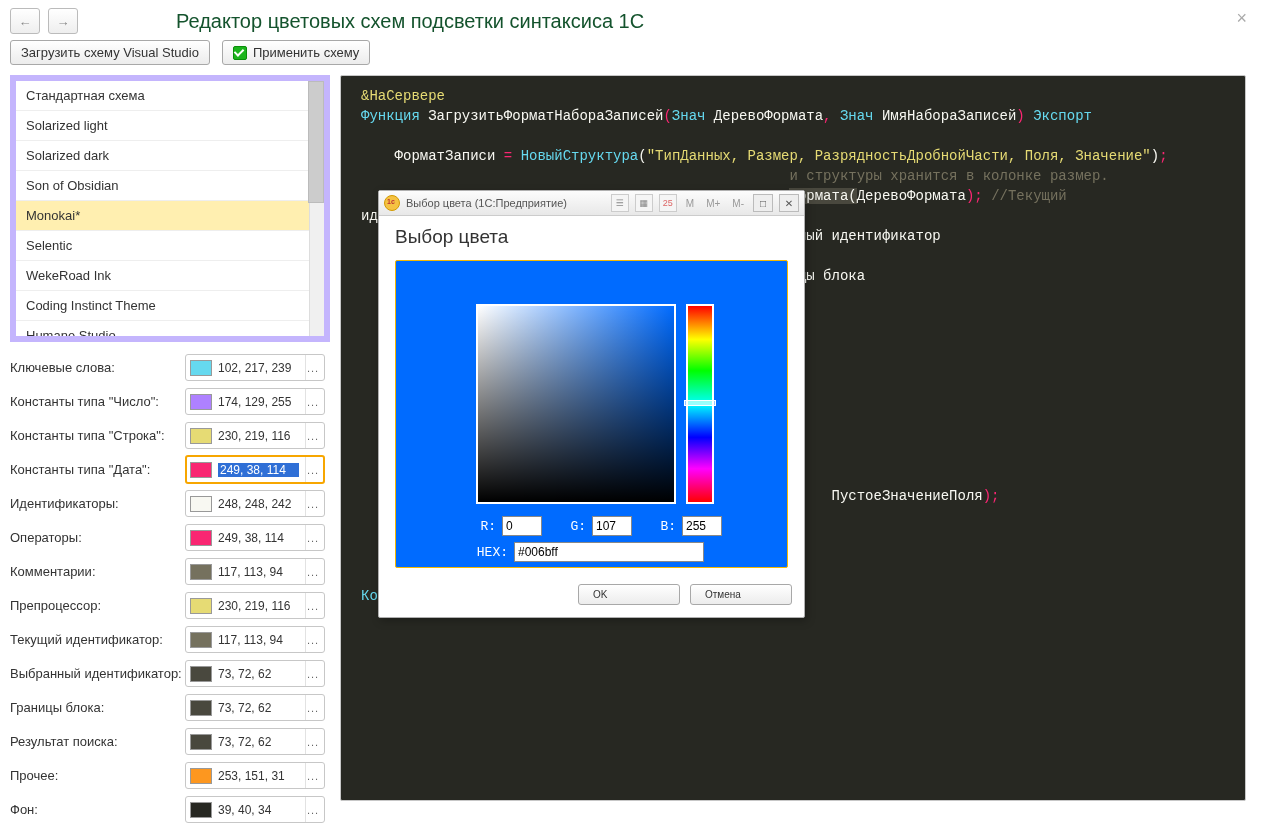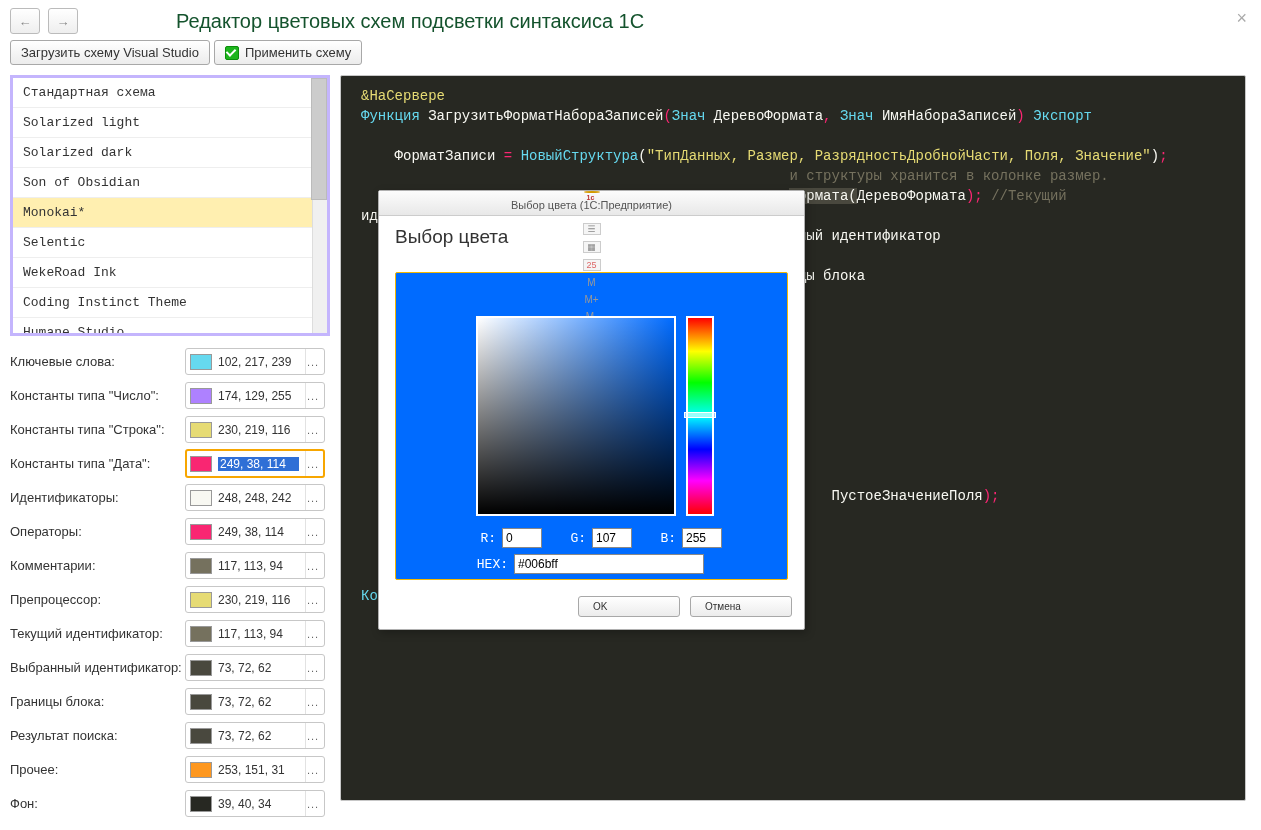--- a/index.html
+++ b/index.html
@@ -1,27 +1,27 @@
 <!DOCTYPE html>
 <html><head>
 <meta charset="utf-8">
 <style>
   html,body{margin:0;padding:0;font-family:Arial,Helvetica,sans-serif;font-size:13px;color:#333;background:#fff;}
   .app{width:1261px;height:830px;position:relative;box-sizing:border-box;padding:8px 10px;}
   .topbar{display:flex;align-items:center;gap:8px;margin-bottom:6px;}
   .nav-btn{width:28px;height:24px;border:1px solid #bbb;border-radius:3px;background:linear-gradient(#fff,#eee);display:flex;align-items:center;justify-content:center;color:#888;cursor:pointer;}
   .title{font-size:20px;color:#14532d;margin-left:90px;}
   .close-app{position:absolute;top:8px;right:14px;color:#aaa;font-size:18px;cursor:pointer;}
-  .toolbar{display:flex;gap:4px;margin:6px 0 10px 0;}
+  .toolbar{display:flex;gap:12px;margin:6px 0 10px 0;}
   .btn{border:1px solid #a8a8a8;border-radius:3px;background:linear-gradient(#fff,#ececec);padding:4px 10px;font-size:13px;cursor:pointer;display:flex;align-items:center;gap:6px;}
   .check-green{width:12px;height:12px;background:#1db51d;border:1px solid #0a8e0a;display:inline-block;border-radius:2px;position:relative;}
   .check-green:after{content:"";position:absolute;left:2px;top:0px;width:4px;height:7px;border:solid #fff;border-width:0 2px 2px 0;transform:rotate(45deg);}
   .main{display:flex;gap:10px;align-items:flex-start;}
   .left{width:320px;}
-  .scheme-list{border:3px solid #c4b5fd;height:255px;overflow-y:auto;position:relative;font-family:Liberation Mono, monospace;}
+  .scheme-list{border:6px solid #c4b5fd;height:255px;overflow-y:auto;position:relative;}
   .scheme-item{padding:7px 10px;border-bottom:1px solid #eee;cursor:pointer;font-size:13px;}
   .scheme-item.selected{background:#ffefb0;}
   .scrollbar-fake{position:absolute;top:0;right:0;width:14px;height:100%;background:#f0f0f0;border-left:1px solid #ddd;}
   .scrollbar-thumb{position:absolute;top:0;right:0;width:14px;height:120px;background:#ccc;border:1px solid #bbb;}
   .color-rows{margin-top:12px;}
   .color-row{display:flex;align-items:center;margin-bottom:7px;height:27px;}
   .color-label{width:175px;font-size:13px;}
   .color-box{width:130px;height:25px;border:1px solid #c7c7c7;border-radius:3px;display:flex;align-items:center;padding:0 4px;gap:6px;background:#fff;}
   .color-box.sel{border:2px solid #f7a600;border-radius:3px;padding:0 3px;height:25px;}
   .swatch{width:20px;height:14px;border:1px solid #999;flex-shrink:0;}
@@ -31,29 +31,29 @@
   .right{flex:1;}
   .code-pane{width:906px;height:726px;background:#272822;border:1px solid #c7c7c7;border-radius:2px;position:relative;padding:10px 20px;box-sizing:border-box;font-family:"Courier New",monospace;font-size:14px;color:#f8f8f2;line-height:20px;white-space:pre;}
   .kw{color:#66d9ef;}
   .dir{color:#e6db74;}
   .op{color:#f92672;}
   .str{color:#e6db74;}
   .cmt{color:#75715e;}
   .ident{color:#f8f8f2;}
   .highlight{background:#49483e;}
   .dialog{position:absolute;left:378px;top:190px;width:425px;border:1px solid #b0b0b0;background:#fff;box-shadow:2px 3px 8px rgba(0,0,0,0.25);border-radius:2px;}
-  .dlg-title{height:24px;background:linear-gradient(#fcfcfc,#e8e8e8);border-bottom:1px solid #ccc;display:flex;align-items:center;padding:0 12px;font-size:11px;color:#555;gap:6px;flex-direction:column;}
+  .dlg-title{height:24px;background:linear-gradient(#fcfcfc,#e8e8e8);border-bottom:1px solid #ccc;display:flex;align-items:center;padding:0 5px;font-size:11px;color:#555;gap:6px;}
   .dlg-ico{width:14px;height:14px;background:#f5c242;border-radius:50%;border:1px solid #d39a00;position:relative;}
   .dlg-ico:after{content:"1c";font-size:7px;color:#b33;position:absolute;left:2px;top:2px;font-weight:bold;}
   .dlg-title-spacer{flex:1;}
   .tb-ico{width:16px;height:16px;border:1px solid #ccc;background:#f5f5f5;font-size:9px;display:flex;align-items:center;justify-content:center;color:#888;cursor:pointer;}
   .mbtn{font-size:10px;color:#999;padding:0 3px;cursor:pointer;}
   .win-btn{width:18px;height:16px;border:1px solid #bbb;background:#eee;display:flex;align-items:center;justify-content:center;font-size:10px;cursor:pointer;}
   .dlg-body{padding:10px 16px 8px 16px;}
-  .dlg-head{font-size:19px;margin-bottom:24px;}
+  .dlg-head{font-size:19px;margin-bottom:12px;}
   .picker{border:1px solid #f5b800;padding:8px;background:#006bff;border-radius:2px;}
   .picker-inner{position:relative;height:290px;}
   .sv-box{position:absolute;left:72px;top:35px;width:196px;height:196px;border:2px solid #fff;background:linear-gradient(to top,#000,transparent),linear-gradient(to right,#fff,#006bff);}
   .hue-box{position:absolute;left:282px;top:35px;width:24px;height:196px;border:2px solid #fff;background:linear-gradient(to bottom,#ff0000 0%,#ffff00 17%,#00ff00 33%,#00ffff 50%,#0000ff 67%,#ff00ff 83%,#ff0000 100%);}
   .hue-mark{position:absolute;left:280px;top:131px;width:30px;height:4px;border:1px solid #fff;background:rgba(255,255,255,0.6);}
   .picker-fields{position:absolute;left:72px;top:247px;color:#fff;font-size:13px;font-family:"Courier New",monospace;}
   .pf-row{display:flex;align-items:center;gap:6px;margin-bottom:6px;}
   .pf-lab{width:20px;text-align:right;}
   .pf-in{width:32px;height:18px;border:1px solid #888;font-size:12px;padding:0 3px;color:#000;background:#fff;}
   .pf-hex{width:182px;height:18px;}

